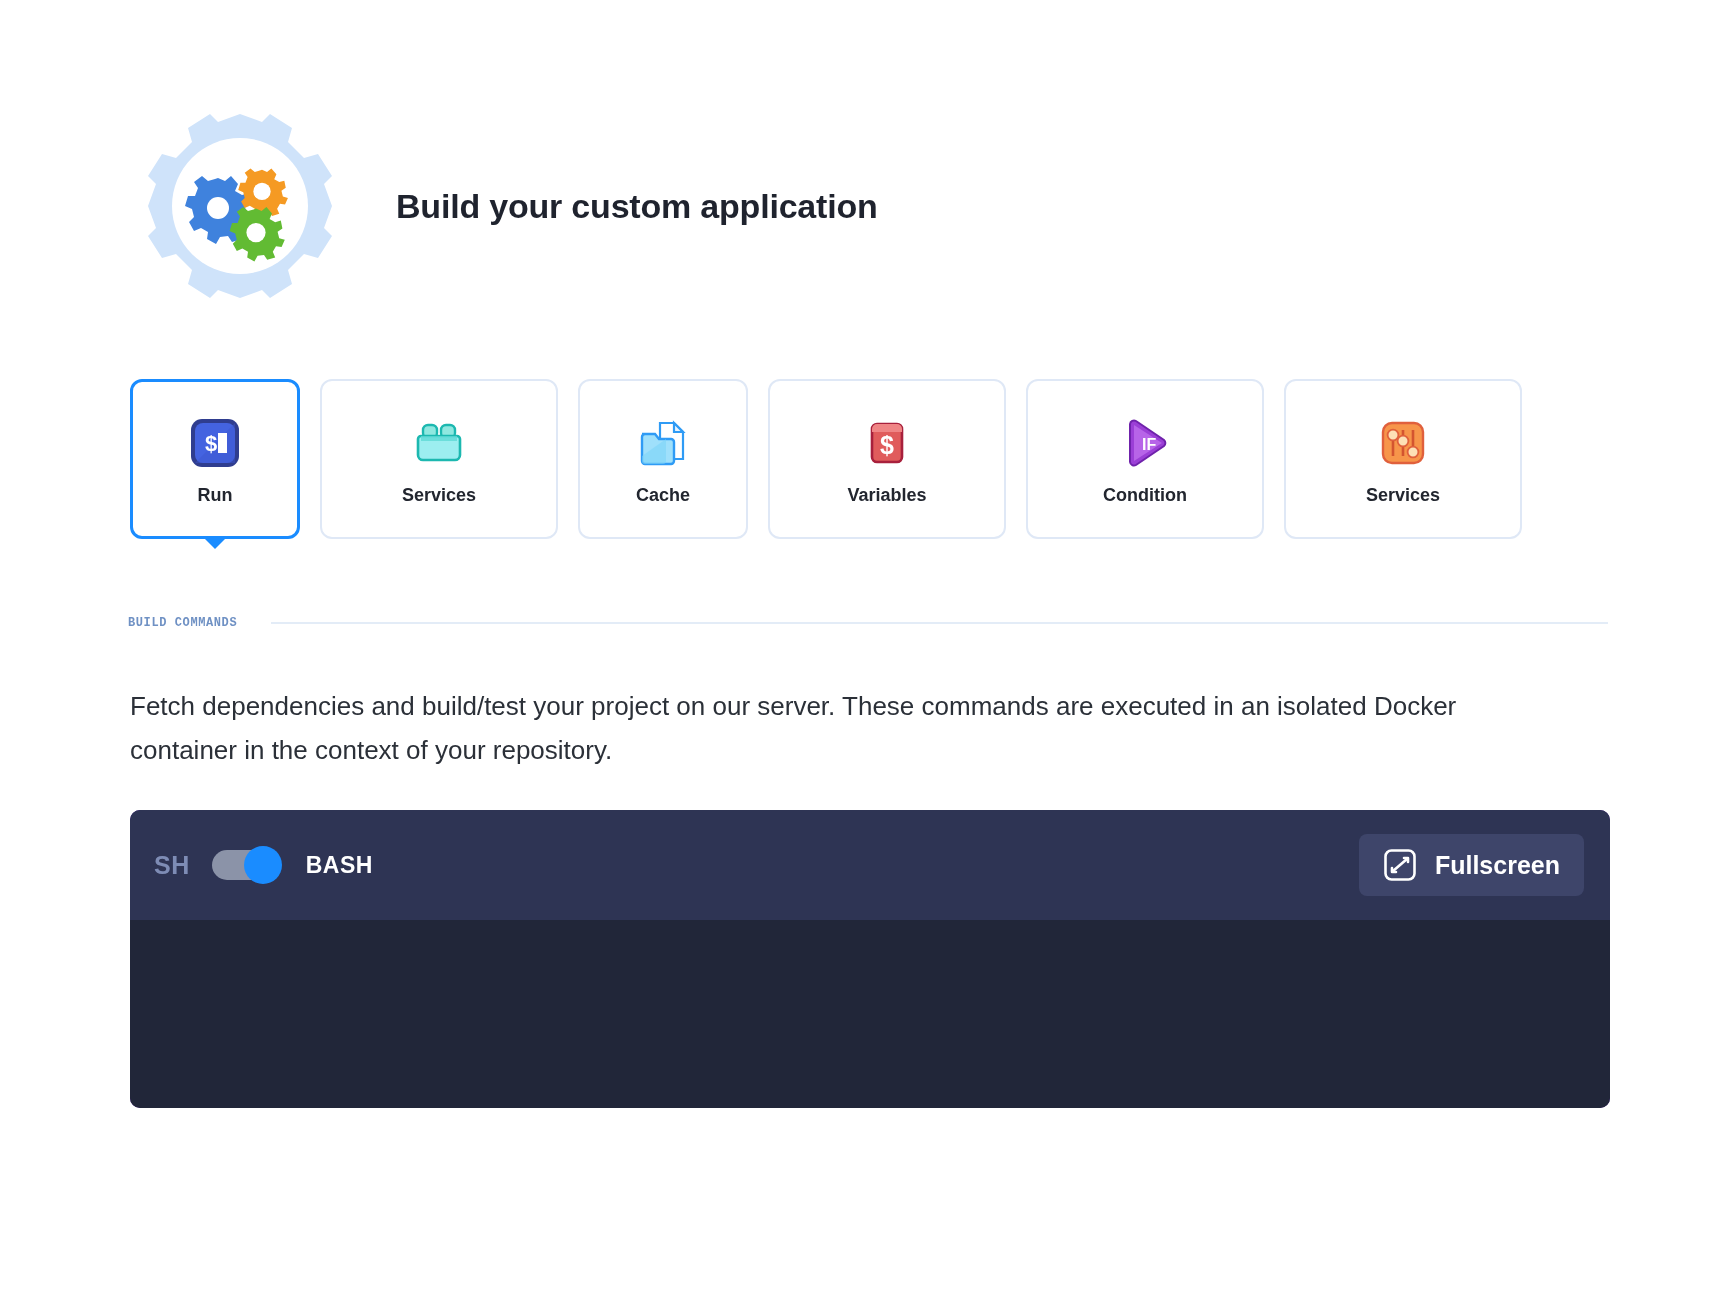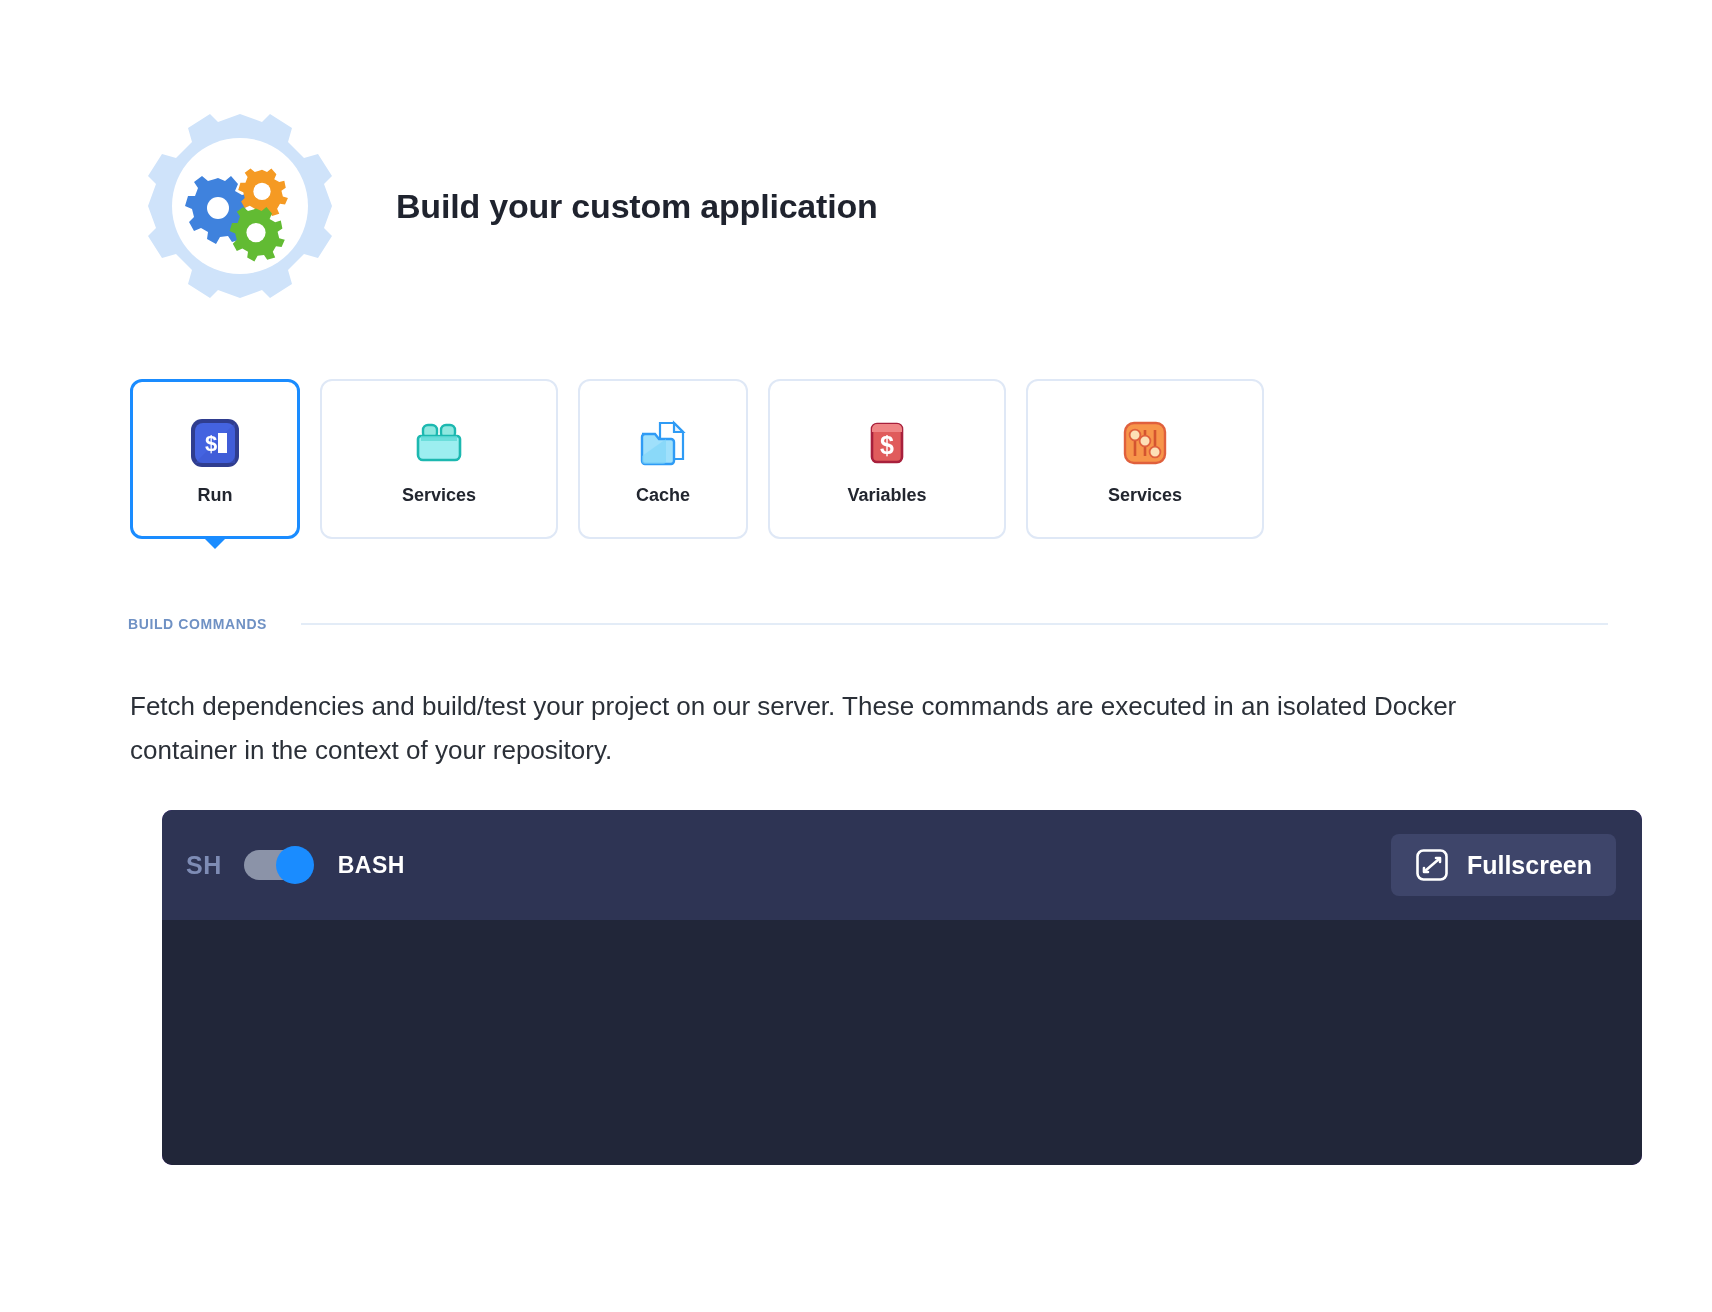--- a/index.html
+++ b/index.html
@@ -40,34 +40,34 @@
     border-top:13px solid #1a8cff;
   }
   .tab.active .caret{display:block;}
   .tab-icon{height:58px;display:flex;align-items:center;justify-content:center;margin-bottom:14px;}
   .tab-icon svg{display:block;}
   .tab-label{font-size:18px;font-weight:bold;color:#22262f;line-height:1;}
 
   
   .section{position:absolute;left:128px;top:616px;width:1480px;display:flex;align-items:center;}
   .section-title{
-    font-size:14px;font-weight:bold;color:#6f91c4;letter-spacing:.6px;white-space:nowrap;
+    font-size:12px;font-weight:bold;color:#6f91c4;letter-spacing:.6px;white-space:nowrap;font-family:Liberation Mono, monospace;
   }
   .section-rule{flex:1;height:2px;background:#e3ecf7;margin-left:34px;}
 
   
   .desc{
     position:absolute;left:130px;top:685px;width:1420px;
     font-size:26px;line-height:1.68;color:#2b3038;
   }
 
   
   .terminal{
-    position:absolute;left:130px;top:810px;width:1480px;height:355px;
-    border-radius:10px;overflow:hidden;background:#4c1d95;margin-left:32px;
+    position:absolute;left:130px;top:810px;width:1480px;height:298px;
+    border-radius:10px;overflow:hidden;background:#4c1d95;
   }
   .term-head{
     height:110px;background:#2e3454;display:flex;align-items:center;
     padding:0 26px 0 24px;box-sizing:border-box;
   }
   .sh-label{font-size:25px;font-weight:bold;color:#7e8cb5;letter-spacing:.5px;}
   .toggle{
     width:62px;height:30px;border-radius:15px;background:#8b93a8;
     margin:0 2px 0 22px;position:relative;flex:none;cursor:pointer;
   }
@@ -175,20 +175,31 @@
         <svg width="54" height="54" viewBox="0 0 54 54">
           <rect x="12" y="8" width="30" height="38" rx="5" fill="#e05c5c" stroke="#a8203c" stroke-width="2.6"></rect>
           <path d="M12 13 a5 5 0 0 1 5 -5 h20 a5 5 0 0 1 5 5 v3 h-30 z" fill="#ef8585"></path>
           <text x="27" y="38" text-anchor="middle" font-family="'Liberation Sans',sans-serif" font-size="25" font-weight="bold" fill="#ffffff">$</text>
         </svg>
       </div>
       <div class="tab-label">Variables</div>
 
     </div>
 
+    <div class="tab wide">
+      <div class="tab-icon">
+        <svg width="54" height="54" viewBox="0 0 54 54">
+          <path d="M12 8 a4 4 0 0 1 6 -3 L46 24 a4 4 0 0 1 0 6 L18 49 a4 4 0 0 1 -6 -3 z" fill="#9b3fd6" stroke="#6f22ab" stroke-width="2"></path>
+          <path d="M16 9 L44 27 L16 45 z" fill="#c071ee" opacity=".75"></path>
+          <text x="24" y="34" font-family="'Liberation Sans',sans-serif" font-size="16" font-weight="bold" fill="#ffffff">IF</text>
+        </svg>
+      </div>
+      <div class="tab-label">Condition</div>
+
+    </div>
 
     <div class="tab wide">
       <div class="tab-icon">
         <svg width="54" height="54" viewBox="0 0 54 54">
           <rect x="7" y="7" width="40" height="40" rx="9" fill="#f7954a" stroke="#e0603c" stroke-width="2.4"></rect>
           <line x1="17" y1="14" x2="17" y2="40" stroke="#d4542f" stroke-width="2.6"></line>
           <line x1="27" y1="14" x2="27" y2="40" stroke="#d4542f" stroke-width="2.6"></line>
           <line x1="37" y1="14" x2="37" y2="40" stroke="#d4542f" stroke-width="2.6"></line>
           <circle cx="17" cy="19" r="5.4" fill="#fde0b6" stroke="#e0603c" stroke-width="1.8"></circle>
           <circle cx="27" cy="25" r="5.4" fill="#fde0b6" stroke="#e0603c" stroke-width="1.8"></circle>

